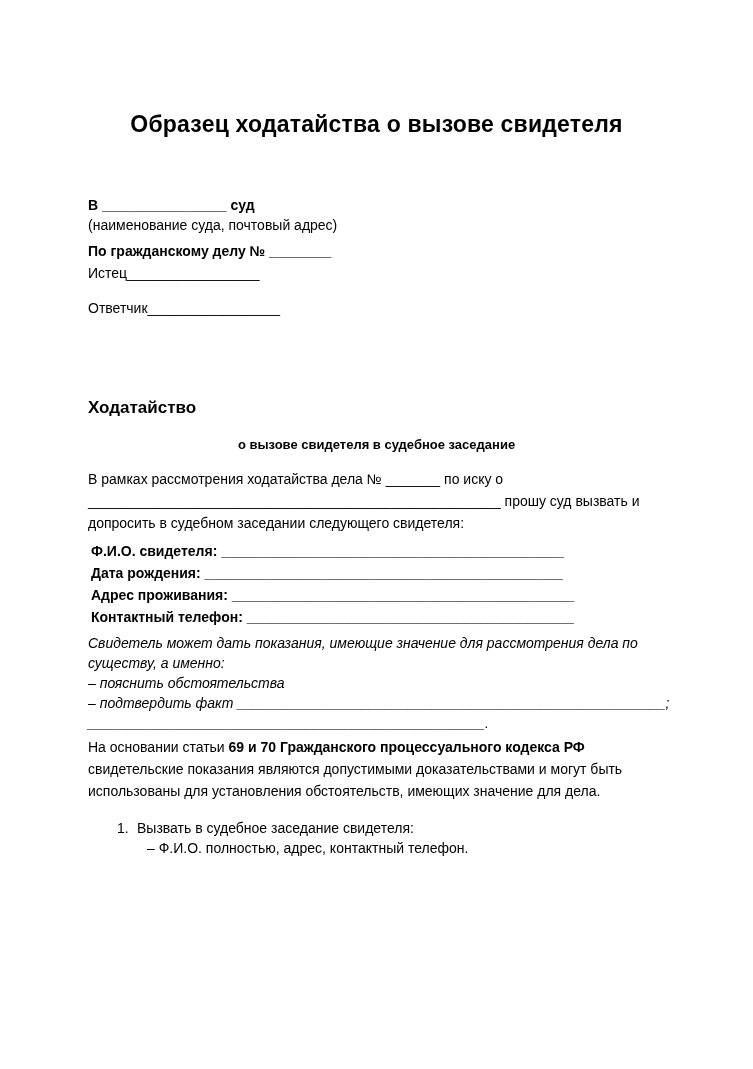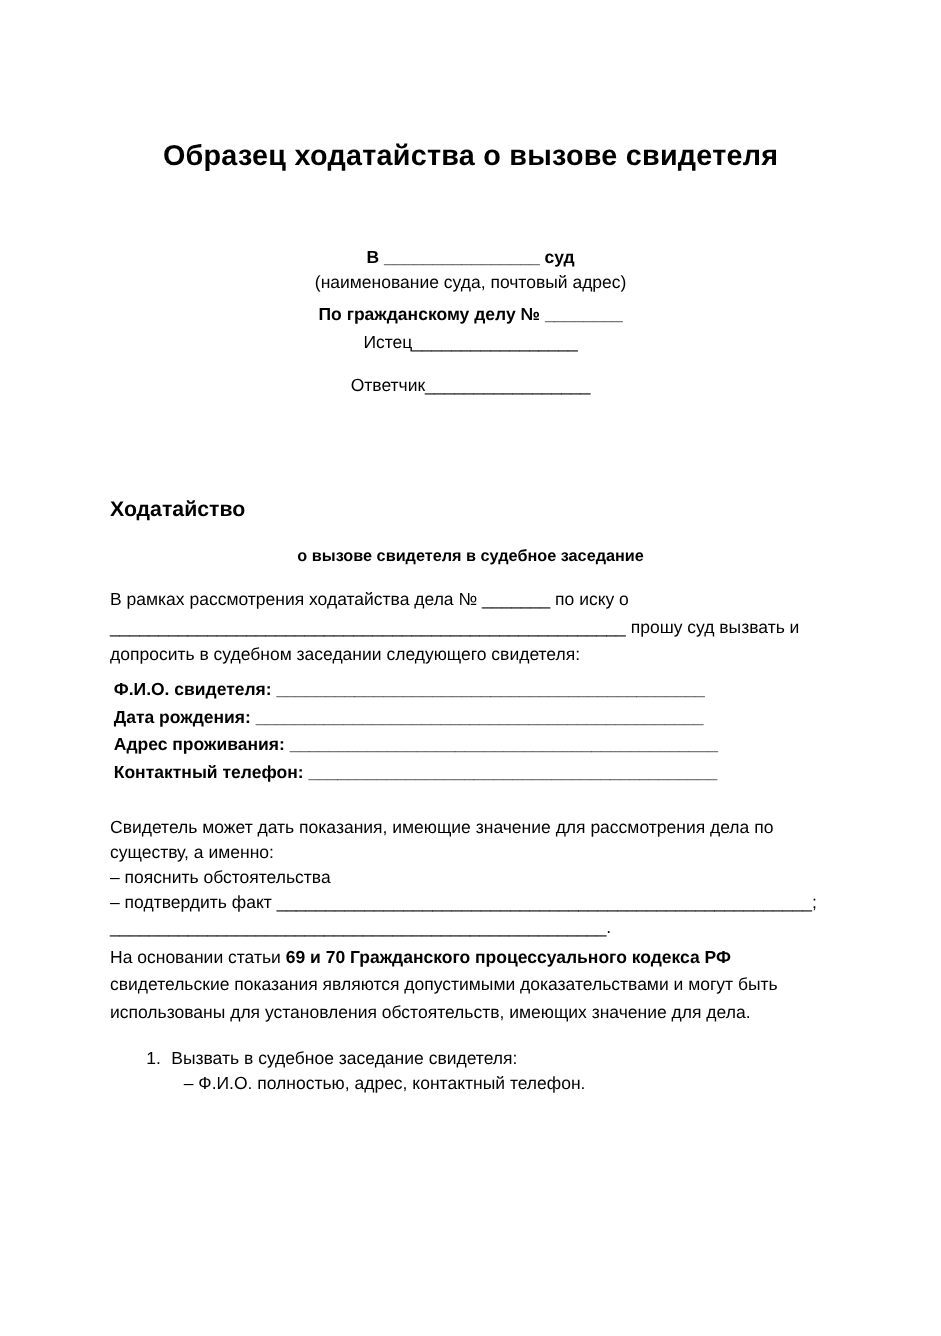--- a/index.html
+++ b/index.html
@@ -19,21 +19,21 @@
   .doc-title {
     padding-top: 110px;
     font-size: 23px;
     line-height: 28px;
     font-weight: bold;
     text-align: center;
     letter-spacing: 0.2px;
   }
   .court-block {
     margin-top: 57px;
-    text-align: center;
+    text-align: left;
     line-height: 20px;
   }
   .court-block .line { white-space: nowrap; }
   .bold { font-weight: bold; }
   .case-line { margin-top: 5px; line-height: 22px; }
   .party-line { line-height: 22px; }
   .defendant-line { margin-top: 13px; }
   .heading {
     margin-top: 78px;
     font-size: 17px;
@@ -44,21 +44,21 @@
   .subheading {
     margin-top: 16px;
     font-size: 13px;
     line-height: 20px;
     font-weight: bold;
     text-align: center;
   }
   .para { white-space: nowrap; }
   .intro { margin-top: 13px; line-height: 22px; }
   .fields { margin-top: 6px; line-height: 22px; font-weight: bold; padding-left: 3px; }
-  .testimony { margin-top: 23px; line-height: 20px; }
+  .testimony { margin-top: 5px; line-height: 20px; font-style: italic; }
   .legal { margin-top: 3px; line-height: 22px; }
   .request-heading {
     margin-top: 38px;
     font-size: 17px;
     line-height: 24px;
     font-weight: bold;
   }
   .request-list { margin-top: 16px; line-height: 20px; }
   .list-item { display: flex; padding-left: 29px; }
   .list-item .num { width: 20px; flex: none; }

